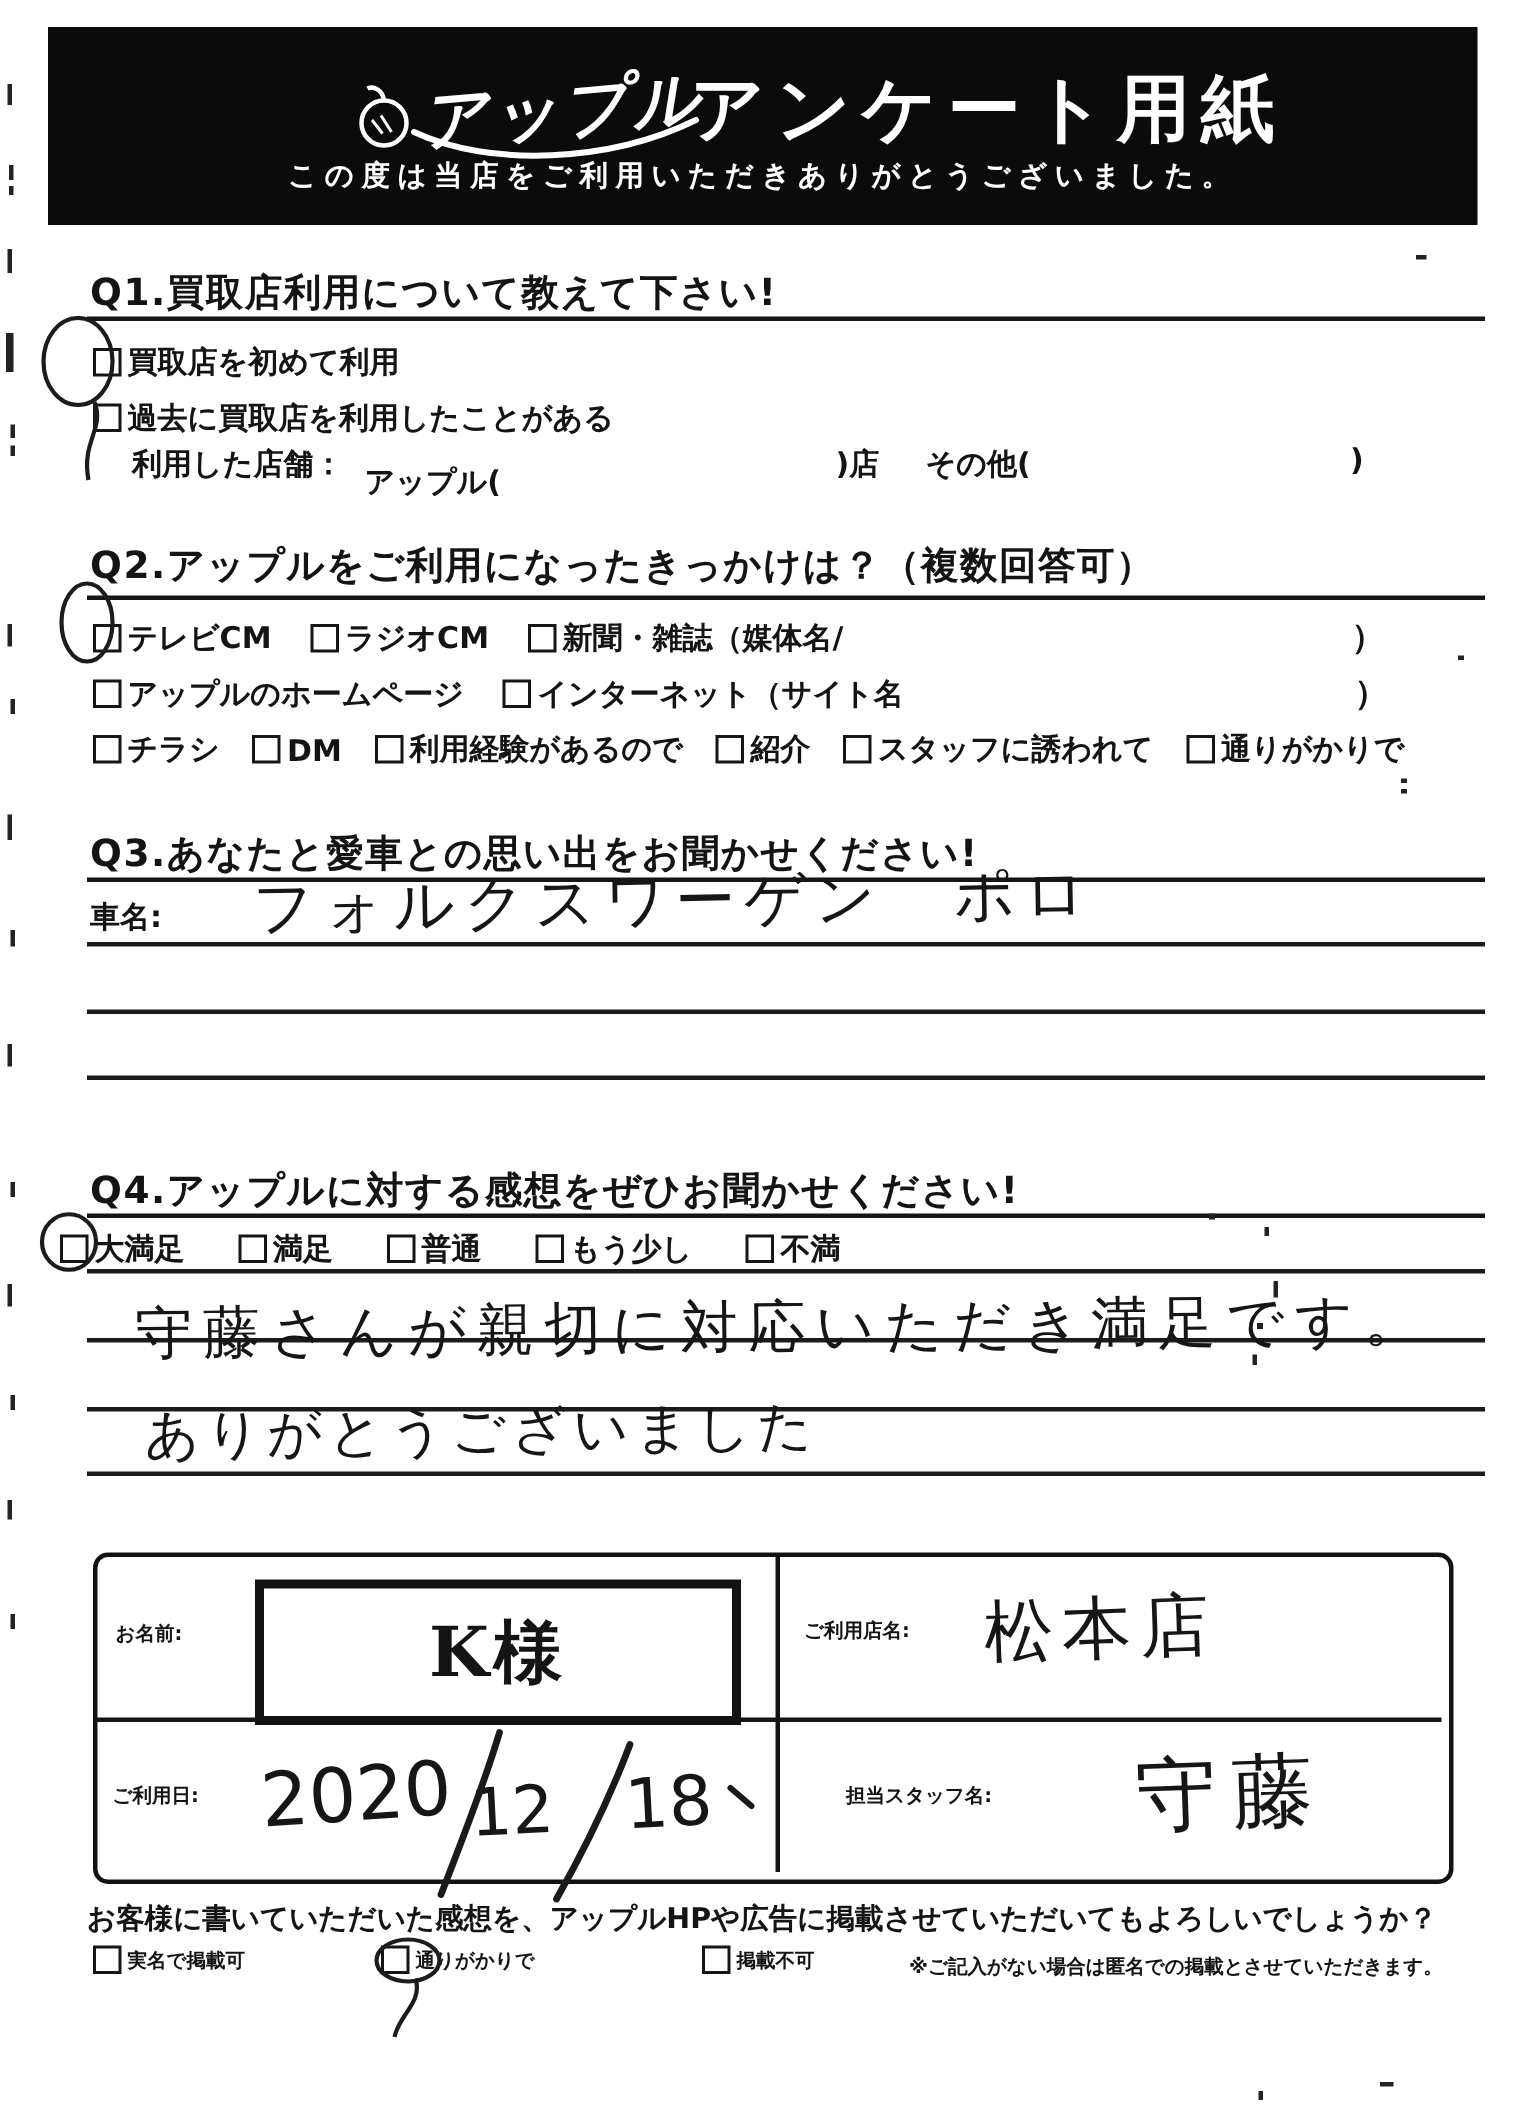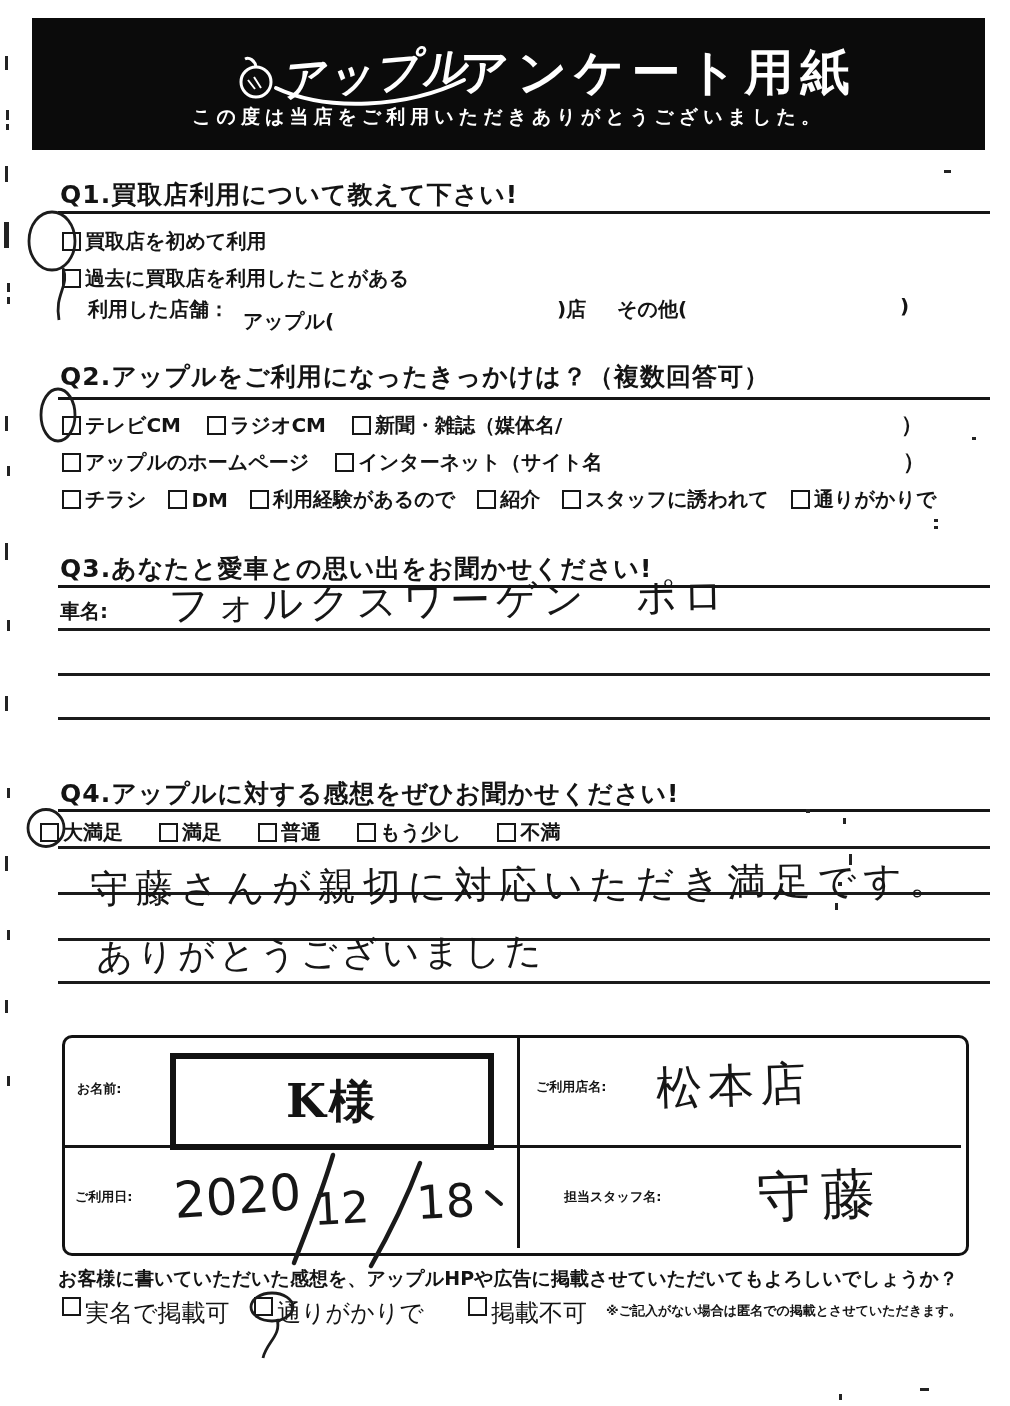--- a/index.html
+++ b/index.html
@@ -19,21 +19,21 @@
   .cb{flex:none;width:15px;height:15px;border:2.6px solid #161616;margin-right:4px;background:#fff;}
   .cbitem{display:flex;align-items:center;}
   .storeline{position:absolute;font-size:20px;font-weight:700;white-space:nowrap;}
   .paren{position:absolute;font-size:22px;font-weight:700;}
   .hw{position:absolute;font-weight:400;color:#161616;white-space:nowrap;transform-origin:left top;}
   .flabel{position:absolute;font-size:13px;font-weight:700;white-space:nowrap;}
   .kbox{position:absolute;left:170px;top:1053px;width:312px;height:85px;border:6px solid #121212;
         display:flex;align-items:center;justify-content:center;
         font-family:"DejaVu Serif",serif;font-size:46px;font-weight:700;letter-spacing:3px;}
   .table-frame{position:absolute;left:62px;top:1035px;width:901px;height:215px;border:3px solid #121212;border-radius:10px;}
-  .consent-opt{position:absolute;display:flex;align-items:flex-start;font-size:24px;font-weight:400;white-space:nowrap;}
+  .consent-opt{position:absolute;display:flex;align-items:center;font-size:13px;font-weight:700;white-space:nowrap;}
   .note{position:absolute;font-size:13px;font-weight:700;white-space:nowrap;}
   .footer{position:absolute;left:398px;top:1340px;width:592px;text-align:center;
         font-size:15.5px;font-weight:700;white-space:nowrap;}
   .artifact{position:absolute;background:#232323;}
   svg.overlay{position:absolute;left:0;top:0;pointer-events:none;}
 </style>
 </head>
 <body>
 
 <div class="page">

